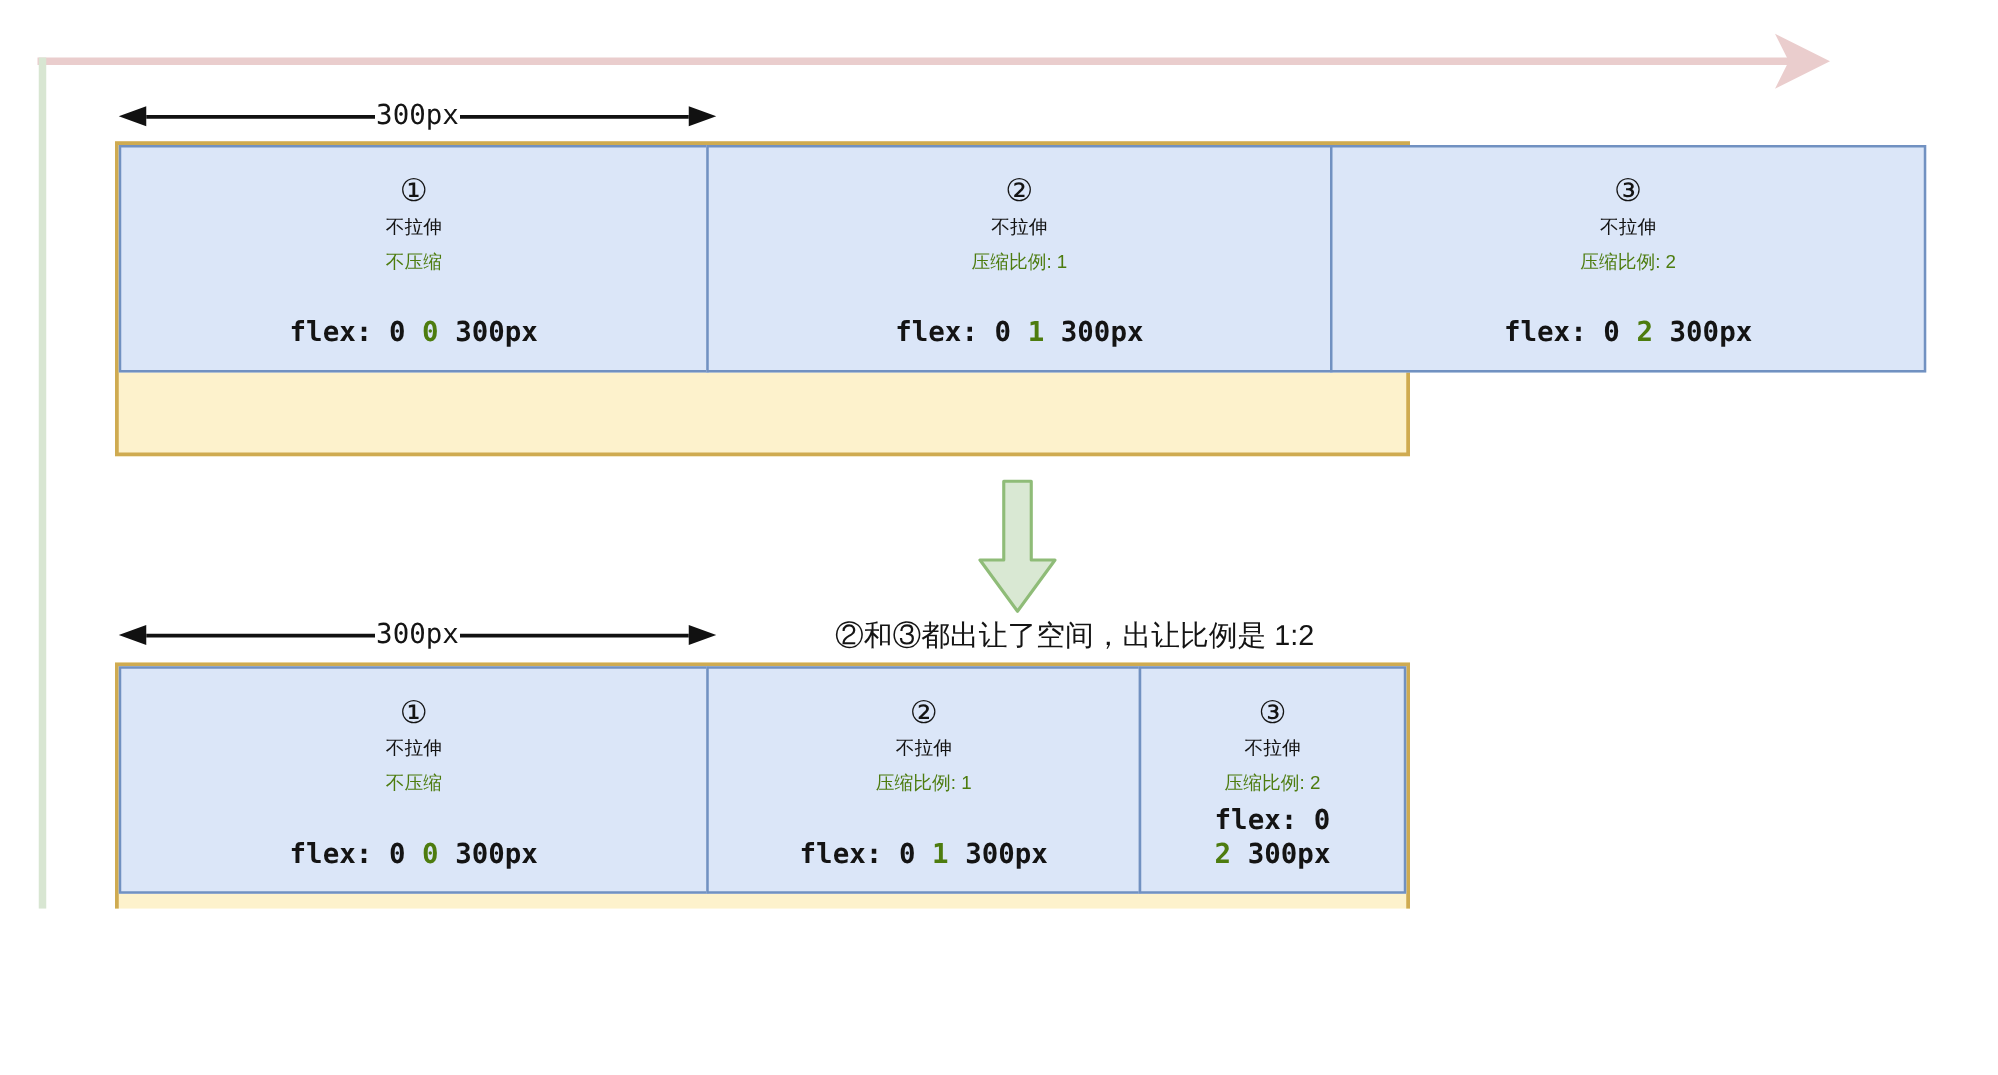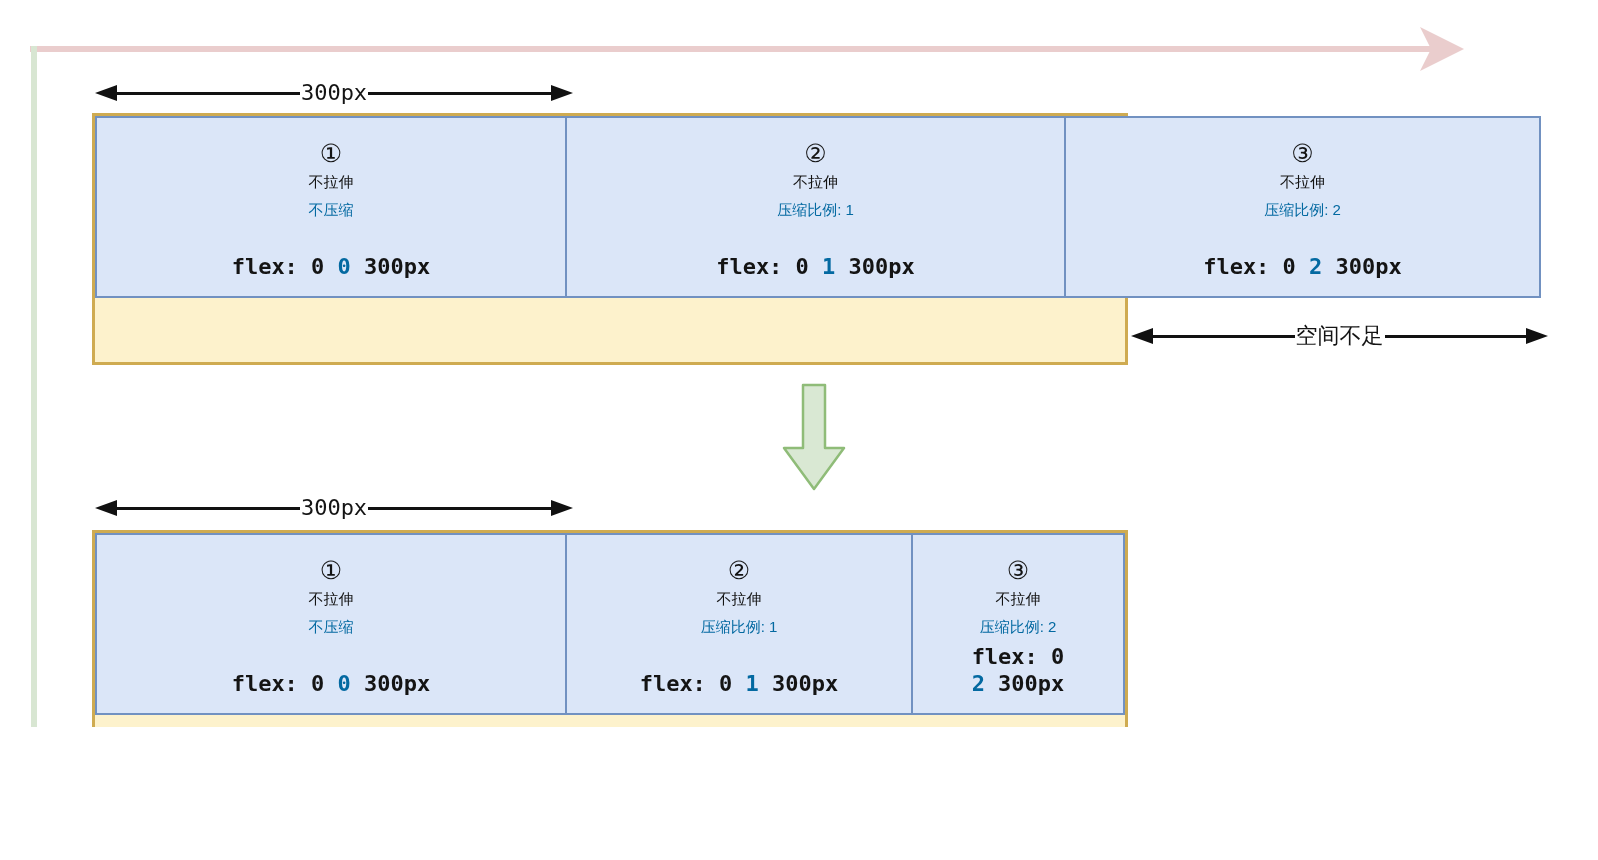--- a/index.html
+++ b/index.html
@@ -54,21 +54,21 @@
     text-align:center;
     flex:0 0 auto;
   }
   .fbox + .fbox { margin-left:-2px; }
 
   .w-t1 { width:472px; } .w-t2 { width:501px; } .w-t3 { width:477px; }
   .w-b1 { width:472px; } .w-b2 { width:348px; } .w-b3 { width:214px; }
 
   .num { font-size:25px; line-height:30px; }
   .zh  { font-size:15px; line-height:28px; }
-  .red { color:#0369a1; }
+  .red { color:#4d7c0f; }
   .code {
     margin-top:auto;
     font-family:"DejaVu Sans Mono", monospace;
     font-size:22px; line-height:27px;
     white-space:pre;
     font-weight:bold;
   }
 
   .caption {
     position:absolute; left:668px; top:494px;
@@ -122,28 +122,22 @@
       <div class="fbox w-t3">
         <div class="num">③</div>
         <div class="zh">不拉伸</div>
         <div class="zh red">压缩比例: 2</div>
         <div class="code"><span>flex: 0 </span><span class="red">2</span><span> 300px</span></div>
       </div>
 
     </div>
   </div>
 
-  <div class="measure measure-space">
-    <span class="mhead left"></span>
-    <span class="mline"></span>
-    <span class="mlabel zh">空间不足</span>
-    <span class="mline"></span>
-    <span class="mhead right"></span>
-  </div>
 
+  <div class="caption">②和③都出让了空间，出让比例是 1:2</div>
 
   <div class="measure measure-bottom">
     <span class="mhead left"></span>
     <span class="mline"></span>
     <span class="mlabel">300px</span>
     <span class="mline"></span>
     <span class="mhead right"></span>
   </div>
 
   <div class="ycontainer container-bottom">

